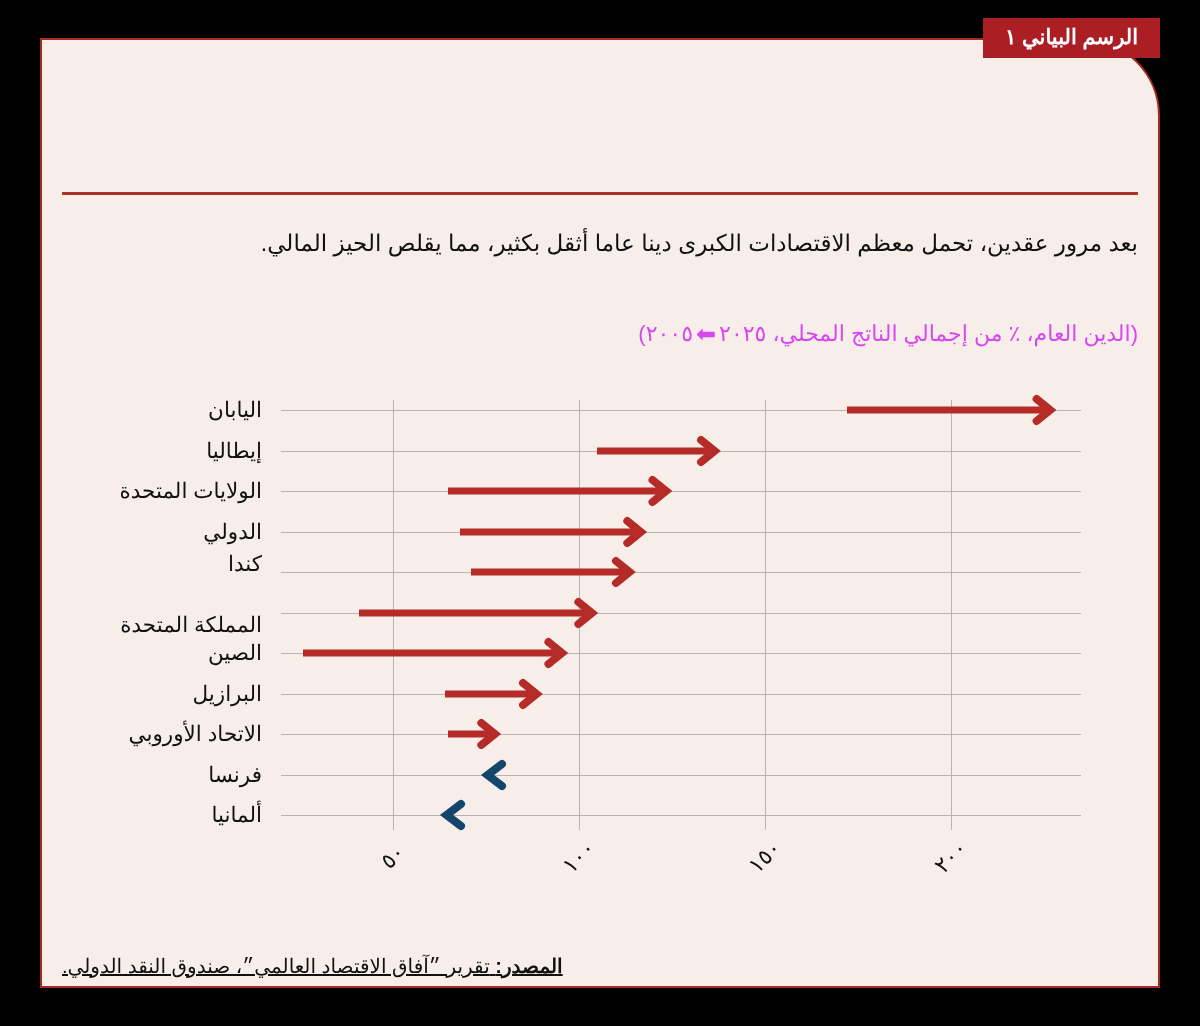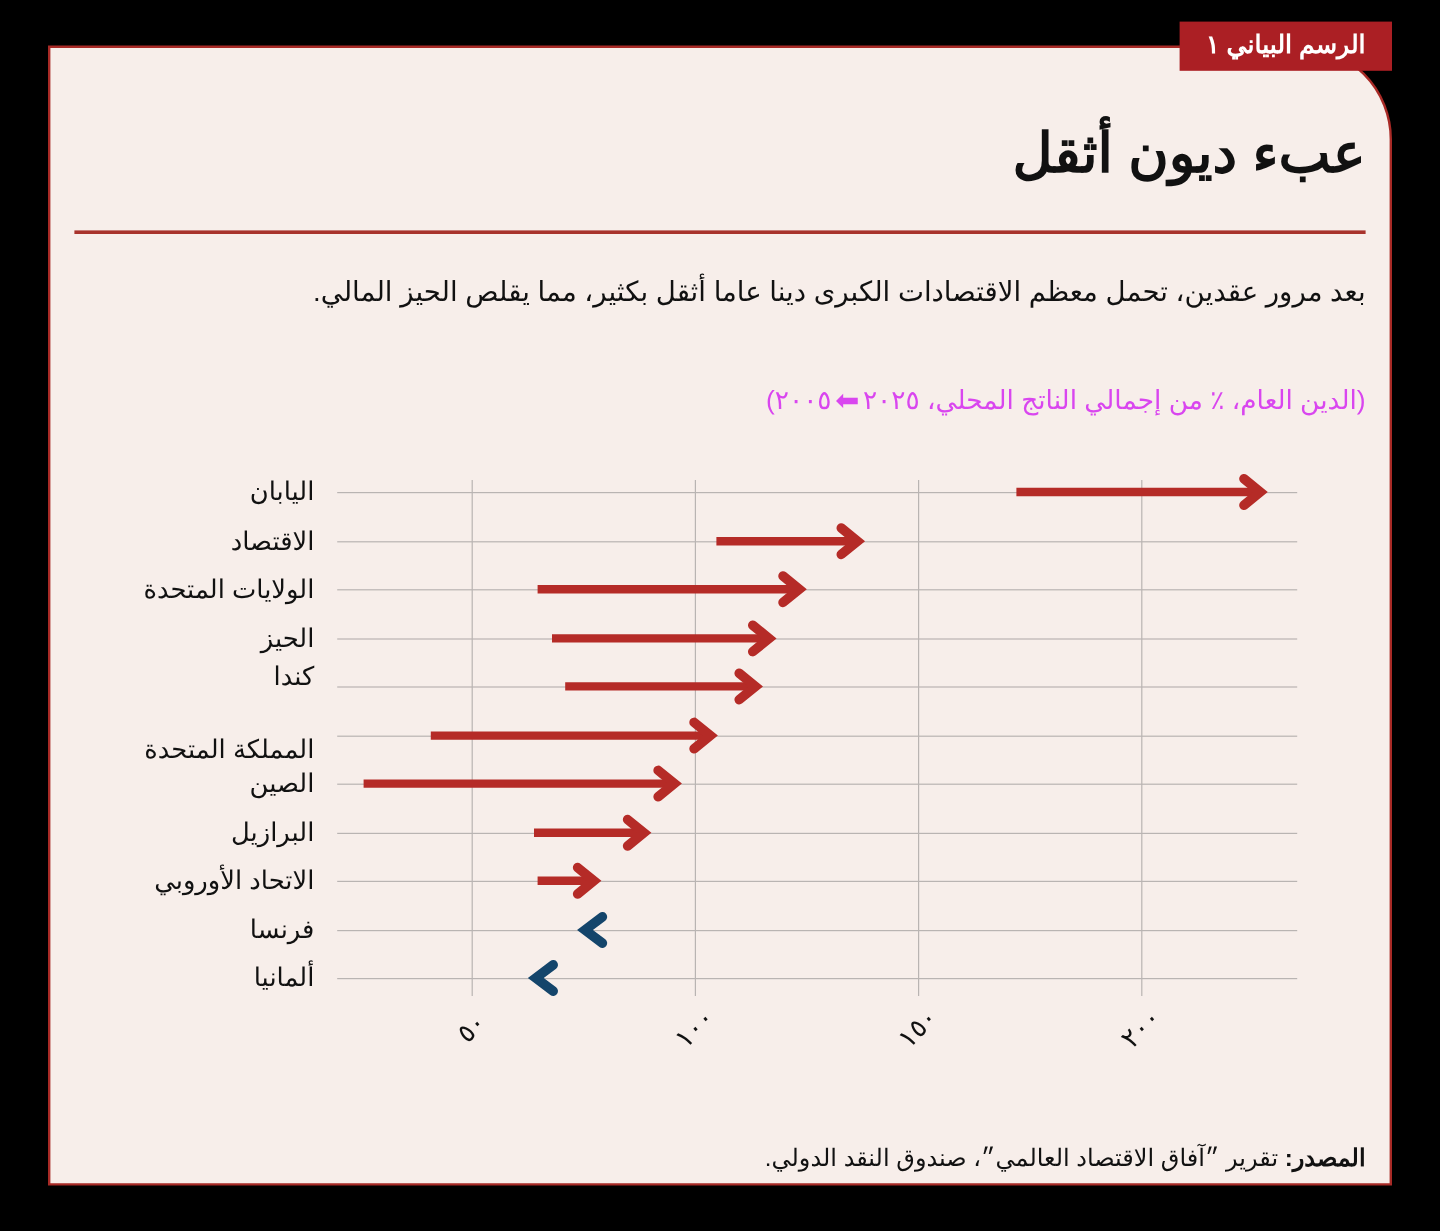--- a/index.html
+++ b/index.html
@@ -103,49 +103,48 @@
     font-size:22px;color:#111111;
     transform:translateX(-50%) rotate(-45deg);
     transform-origin:center center;
     white-space:nowrap;
     direction:rtl;
   }
 
   .source{
     position:absolute;
     right:62px;left:62px;bottom:48px;
-    direction:rtl;text-align:right;
-    font-size:20px;color:#111111;
+    direction:rtl;text-align:left;
+    font-size:20px;color:#111111;text-decoration:underline;
   }
   .source b{font-weight:bold;}
 </style>
 </head>
 <body>
 
 <div class="stage">
 
   <div class="panel"></div>
 
   <div class="badge">الرسم البياني ١</div>
 
-  <div class="title">عبء ديون أثقل</div>
 
   <div class="rule"></div>
 
   <div class="subtitle">بعد مرور عقدين، تحمل معظم الاقتصادات الكبرى دينا عاما أثقل بكثير، مما يقلص الحيز المالي.</div>
 
   <div class="units">
     <span>(الدين العام، ٪ من إجمالي الناتج المحلي، ٢٠٢٥</span><span class="uarrow">⬅</span><span>٢٠٠٥)</span>
   </div>
 
   <div class="ylabels">
       <div class="ylabel" style="top: 10px;">اليابان</div>
-      <div class="ylabel" style="top: 50.5px;">الاقتصاد</div>
+      <div class="ylabel" style="top: 50.5px;">إيطاليا</div>
       <div class="ylabel" style="top: 91px;">الولايات المتحدة</div>
-      <div class="ylabel" style="top: 131.5px;">الحيز</div>
+      <div class="ylabel" style="top: 131.5px;">الدولي</div>
       <div class="ylabel" style="top: 164px;">كندا</div>
       <div class="ylabel" style="top: 225px;">المملكة المتحدة</div>
       <div class="ylabel" style="top: 253px;">الصين</div>
       <div class="ylabel" style="top: 293.5px;">البرازيل</div>
       <div class="ylabel" style="top: 334px;">الاتحاد الأوروبي</div>
       <div class="ylabel" style="top: 374.5px;">فرنسا</div>
       <div class="ylabel" style="top: 415px;">ألمانيا</div>
     </div>
 
   <div class="plot">

